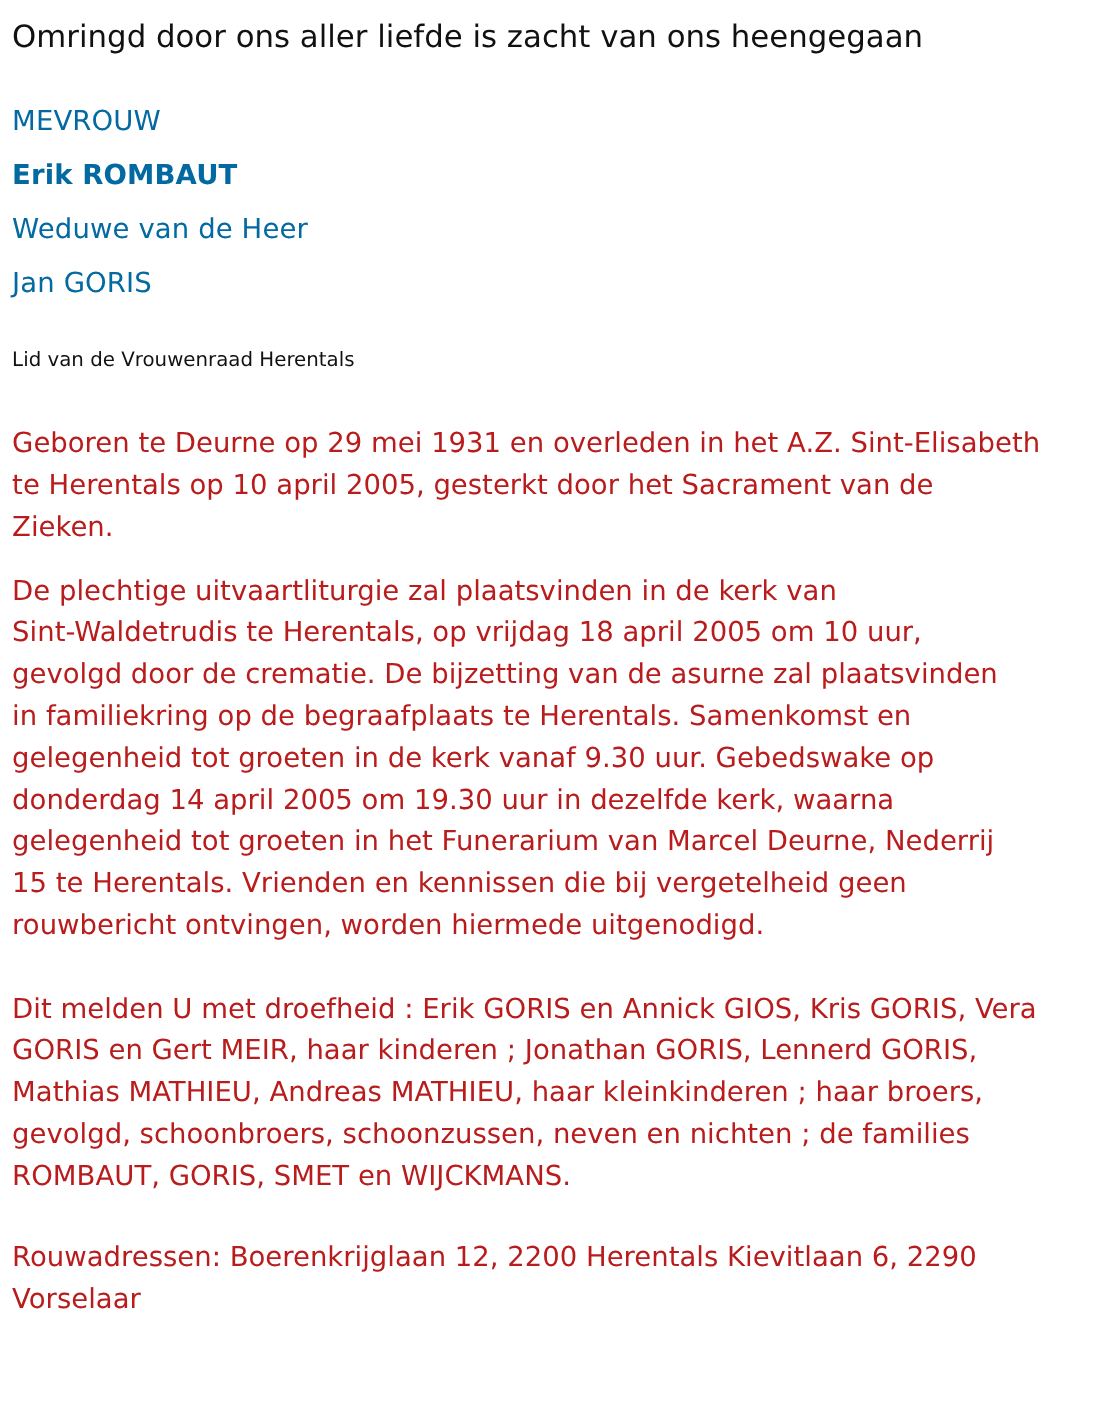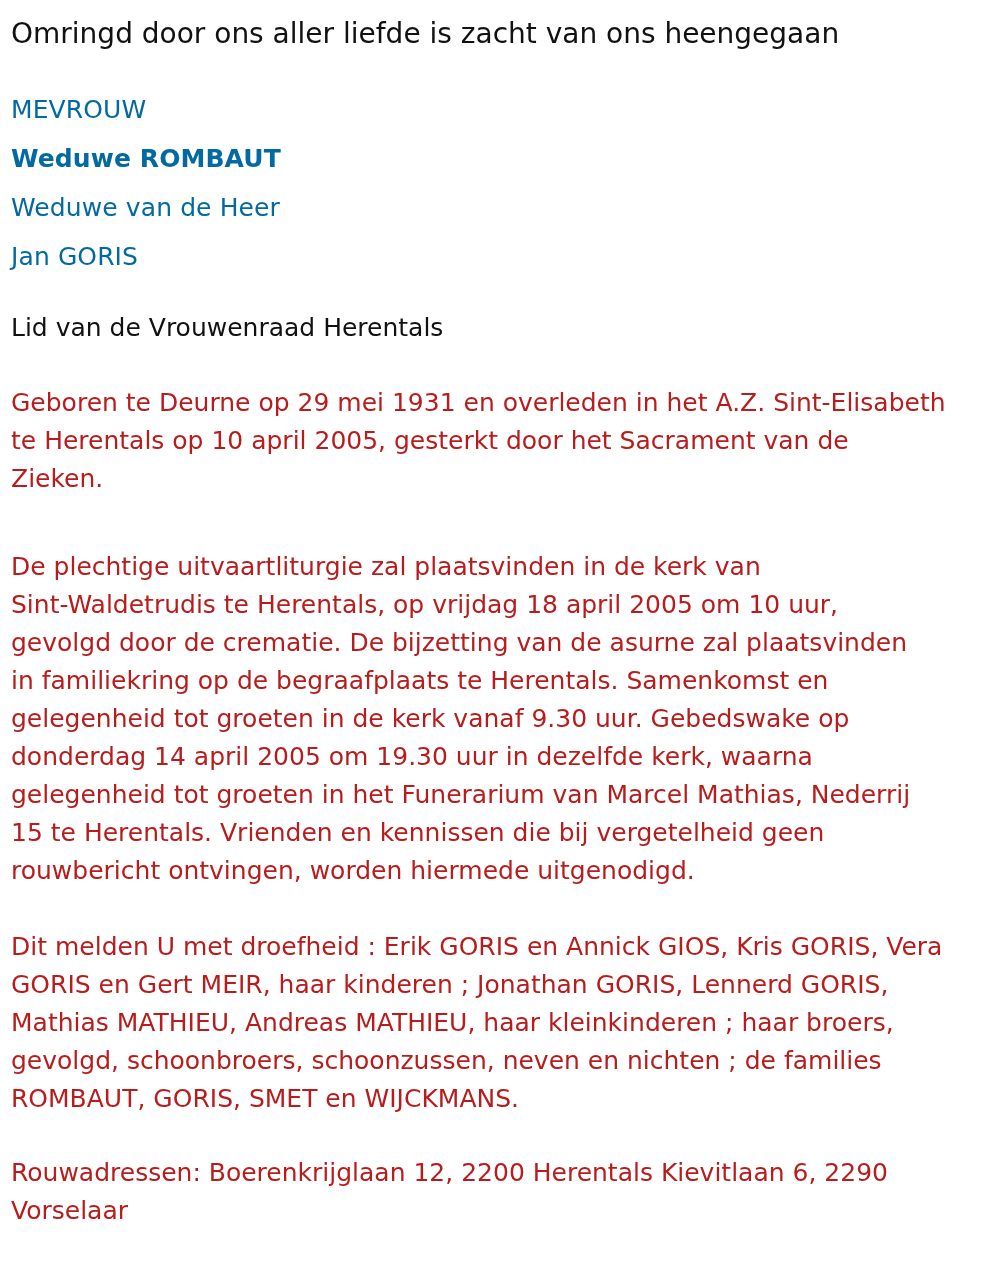--- a/index.html
+++ b/index.html
@@ -47,21 +47,21 @@
     color: #111111;
   }
 
   
   .identity {
     margin: 0 0 0 0;
   }
 
   
   .membership {
-    font-size: 25px;
+    font-size: 18px;
     line-height: 49px;
     margin: 22px 0 0 0;
     white-space: nowrap;
     color: #111111;
   }
 
   
   .para {
     font-size: 25px;
     line-height: 38px;
@@ -69,54 +69,54 @@
     color: #b91c1c;
     width: 982px;
   }
 
   .para .ln {
     display: block;
     white-space: nowrap;
   }
 
   .p-birth   { margin-top: 32px; }
-  .p-service { margin-top: 50px; }
+  .p-service { margin-top: 20px; }
   .p-family  { margin-top: 38px; }
   .p-address { margin-top: 36px; }
 </style>
 </head>
 <body>
 
 <div class="obituary">
 
   <p class="opening">Omringd door ons aller liefde is zacht van ons heengegaan</p>
 
   <div class="identity">
     <div class="tline">MEVROUW</div>
-    <div class="tline bold">Weduwe ROMBAUT</div>
+    <div class="tline bold">Erik ROMBAUT</div>
     <div class="tline">Weduwe van de Heer</div>
     <div class="tline">Jan GORIS</div>
   </div>
 
   <div class="membership">Lid van de Vrouwenraad Herentals</div>
 
   <div class="para p-birth">
     <span class="ln">Geboren te Deurne op 29 mei 1931 en overleden in het A.Z. Sint-Elisabeth</span>
     <span class="ln">te Herentals op 10 april 2005, gesterkt door het Sacrament van de</span>
     <span class="ln">Zieken.</span>
   </div>
 
   <div class="para p-service">
     <span class="ln">De plechtige uitvaartliturgie zal plaatsvinden in de kerk van</span>
     <span class="ln">Sint-Waldetrudis te Herentals, op vrijdag 18 april 2005 om 10 uur,</span>
     <span class="ln">gevolgd door de crematie. De bijzetting van de asurne zal plaatsvinden</span>
     <span class="ln">in familiekring op de begraafplaats te Herentals. Samenkomst en</span>
     <span class="ln">gelegenheid tot groeten in de kerk vanaf 9.30 uur. Gebedswake op</span>
     <span class="ln">donderdag 14 april 2005 om 19.30 uur in dezelfde kerk, waarna</span>
-    <span class="ln">gelegenheid tot groeten in het Funerarium van Marcel Mathias, Nederrij</span>
+    <span class="ln">gelegenheid tot groeten in het Funerarium van Marcel Deurne, Nederrij</span>
     <span class="ln">15 te Herentals. Vrienden en kennissen die bij vergetelheid geen</span>
     <span class="ln">rouwbericht ontvingen, worden hiermede uitgenodigd.</span>
   </div>
 
   <div class="para p-family">
     <span class="ln">Dit melden U met droefheid : Erik GORIS en Annick GIOS, Kris GORIS, Vera</span>
     <span class="ln">GORIS en Gert MEIR, haar kinderen ; Jonathan GORIS, Lennerd GORIS,</span>
     <span class="ln">Mathias MATHIEU, Andreas MATHIEU, haar kleinkinderen ; haar broers,</span>
     <span class="ln">gevolgd, schoonbroers, schoonzussen, neven en nichten ; de families</span>
     <span class="ln">ROMBAUT, GORIS, SMET en WIJCKMANS.</span>

